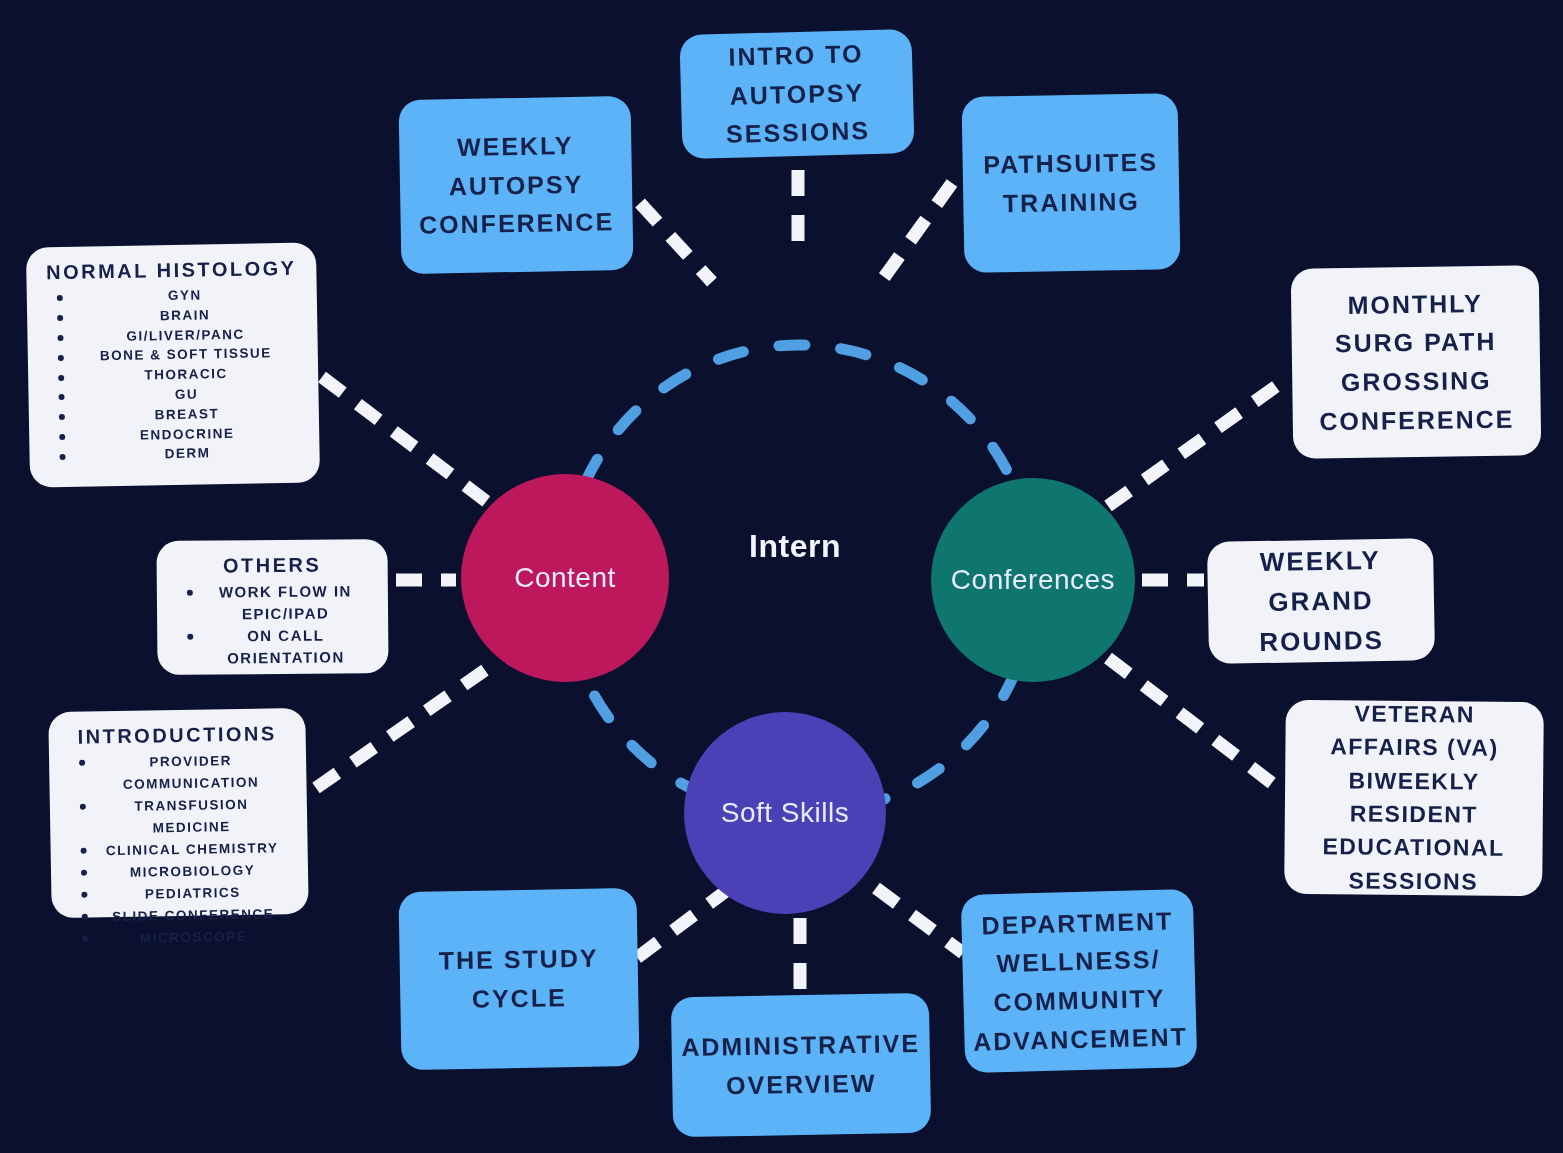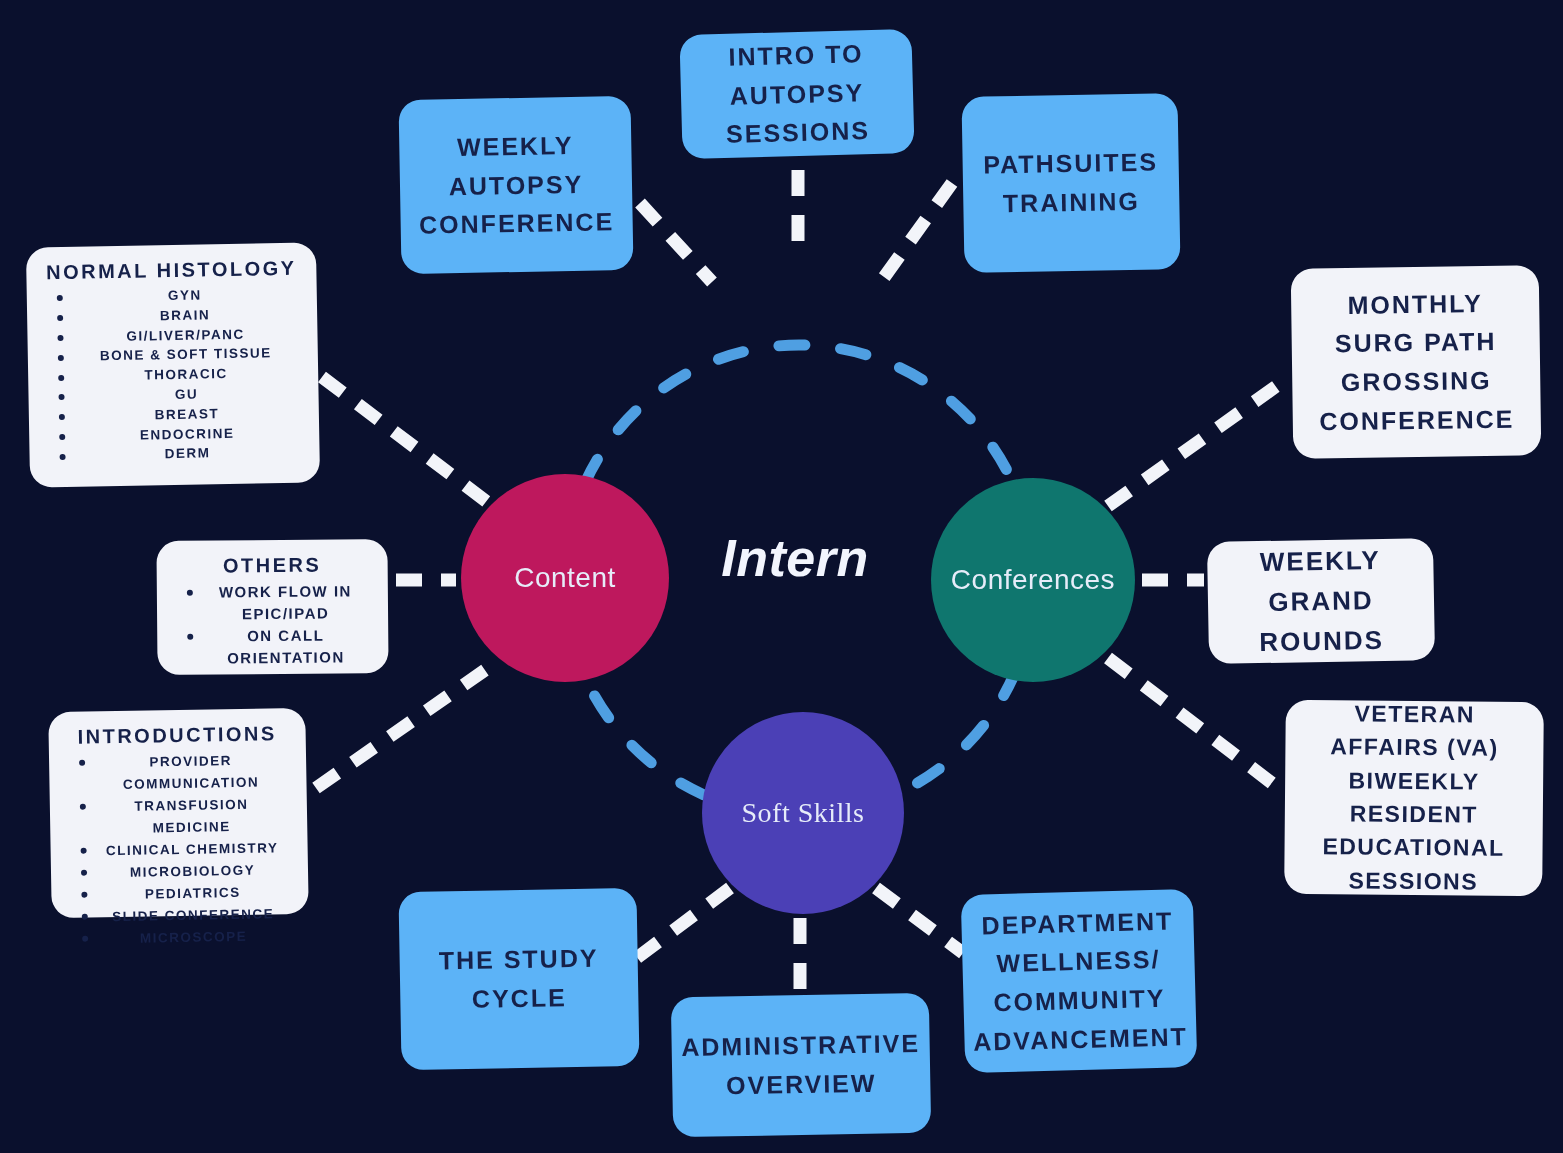--- a/index.html
+++ b/index.html
@@ -15,27 +15,27 @@
   .node{
     position:absolute;border-radius:50%;z-index:3;
     display:flex;align-items:center;justify-content:center;
   }
   .node-label{
     color:#e6ecf9;font-size:28px;font-weight:500;letter-spacing:.5px;
   }
   .pos-node-autopsy{left:693px;top:245px;width:204px;height:204px;background:#13256b;}
   .pos-node-content{left:461px;top:474px;width:208px;height:208px;background:#be185d;}
   .pos-node-conferences{left:931px;top:478px;width:204px;height:204px;background:#0f766e;}
-  .pos-node-soft{left:702px;top:712px;width:202px;height:202px;background:#4b40b6;font-family:Liberation Serif, serif;}
+  .pos-node-soft{left:684px;top:712px;width:202px;height:202px;background:#4b40b6;}
 
   
   .center-title{
     position:absolute;left:645px;top:528px;width:300px;z-index:2;
-    text-align:center;color:#f2f5fd;font-weight:700;font-size:52px;
-    line-height:1.17;letter-spacing:.5px;font-style:italic;
+    text-align:center;color:#f2f5fd;font-weight:700;font-size:32px;
+    line-height:1.17;letter-spacing:.5px;
   }
   .center-title span{display:block;}
 
   
   .box{
     position:absolute;z-index:2;border-radius:22px;
     display:flex;flex-direction:column;align-items:center;justify-content:center;
     color:#16214a;text-align:center;
   }
   .box.blue{background:#5cb3f7;}

